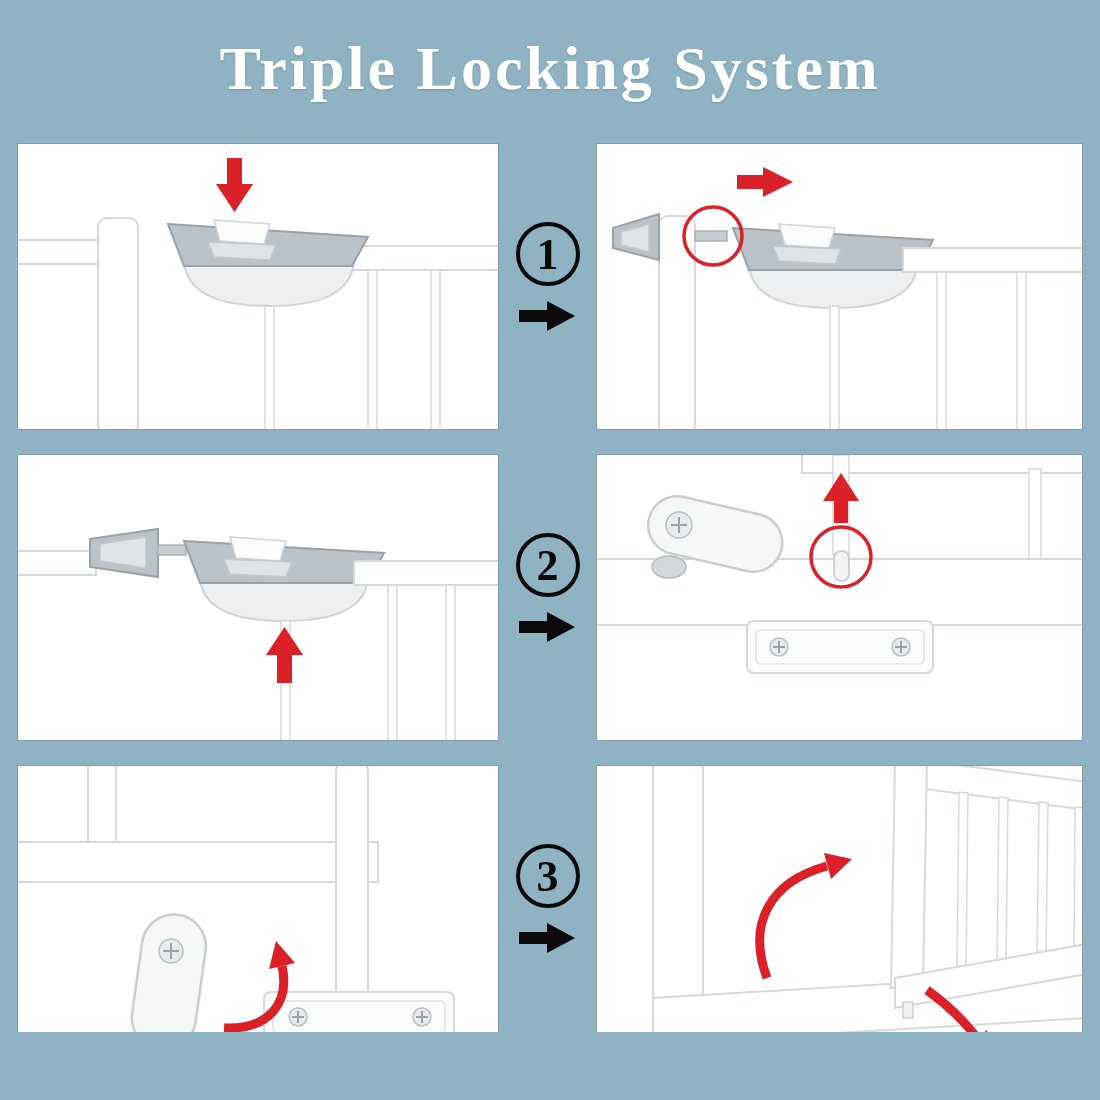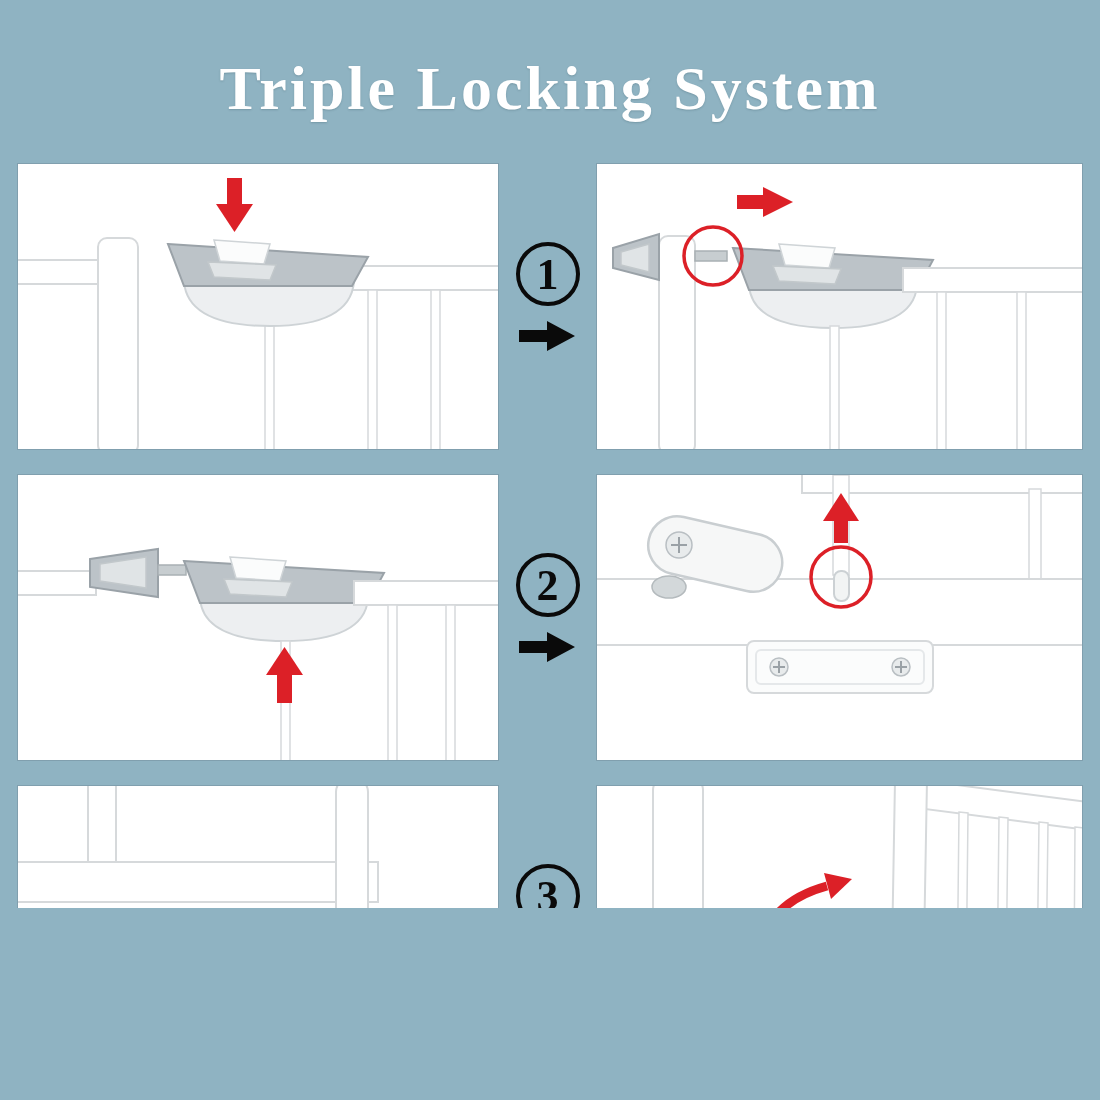--- a/index.html
+++ b/index.html
@@ -3,21 +3,21 @@
 <meta charset="utf-8">
 <style>
   :root{
     --bg:#8fb3c2;
     --red:#dc2027;
     --ink:#0a0a0a;
     --panel:#ffffff;
   }
   *{box-sizing:border-box;}
   body{margin:0;background:var(--bg);font-family:"Liberation Serif", serif;}
-  .page{position:relative;width:1100px;height:888px;background:var(--bg);overflow:hidden;margin-top:20px;}
+  .page{position:relative;width:1100px;height:1032px;background:var(--bg);overflow:hidden;}
 
   .title{
     padding-top:34px;
     text-align:center;
     color:#ffffff;
     font-size:62px;
     font-weight:bold;
     letter-spacing:3px;
     line-height:1.1;
     text-shadow:0 1px 2px rgba(40,70,85,.25);

